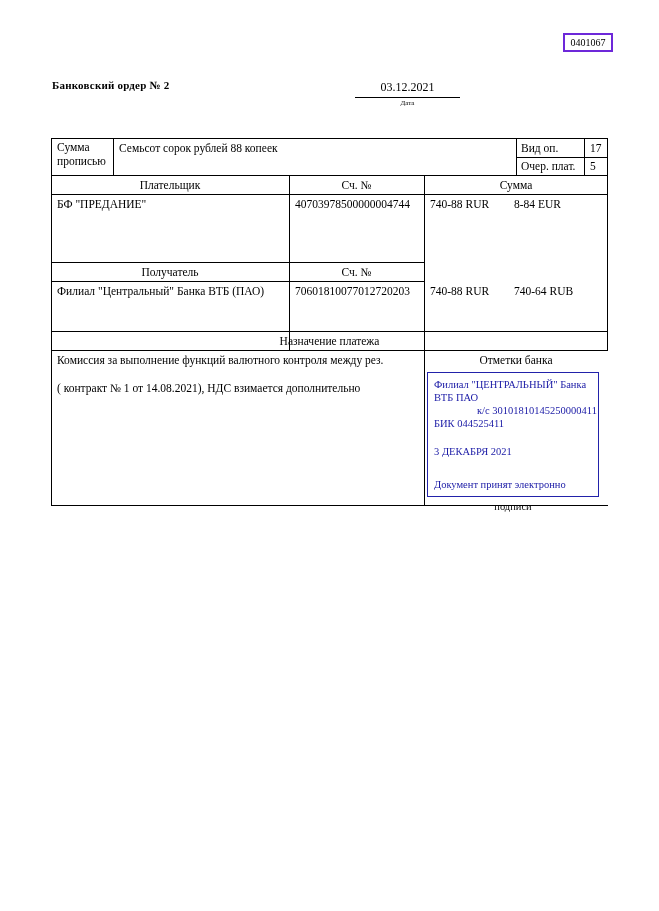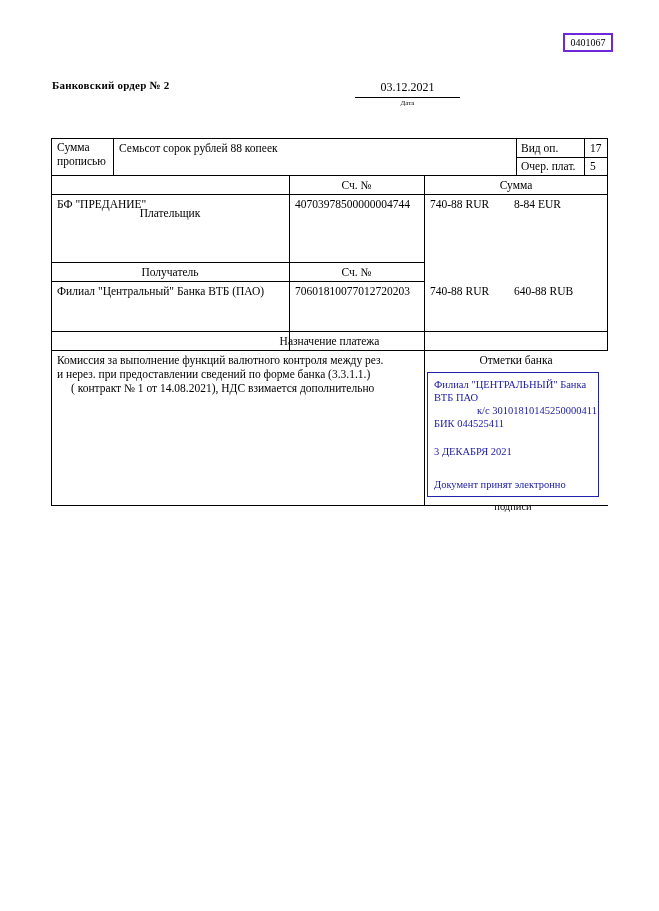--- a/index.html
+++ b/index.html
@@ -150,41 +150,40 @@
 
     <div class="cell" style="left:6px; top:2px;">Сумма</div>
     <div class="cell" style="left:6px; top:16px;">прописью</div>
     <div class="cell" style="left:68px; top:3px;">Семьсот сорок рублей 88 копеек</div>
 
     <div class="cell" style="left:470px; top:3px;">Вид оп.</div>
     <div class="cell" style="left:539px; top:3px;">17</div>
     <div class="cell" style="left:470px; top:21px;">Очер. плат.</div>
     <div class="cell" style="left:539px; top:21px;">5</div>
 
-    <div class="cell lbl-center" style="left:0; top:40px; width:238px;margin-top:28px;">Плательщик</div>
+    <div class="cell lbl-center" style="left:0; top:40px; width:238px;">Плательщик</div>
     <div class="cell lbl-center" style="left:238px; top:40px; width:135px;">Сч. №</div>
     <div class="cell lbl-center" style="left:373px; top:40px; width:184px;">Сумма</div>
 
     <div class="cell" style="left:6px; top:59px;">БФ "ПРЕДАНИЕ"</div>
     <div class="cell" style="left:244px; top:59px;">40703978500000004744</div>
     <div class="cell" style="left:379px; top:59px;">740-88  RUR</div>
     <div class="cell" style="left:463px; top:59px;">8-84  EUR</div>
 
     <div class="cell lbl-center" style="left:0; top:127px; width:238px;">Получатель</div>
     <div class="cell lbl-center" style="left:238px; top:127px; width:135px;">Сч. №</div>
 
     <div class="cell" style="left:6px; top:146px;">Филиал "Центральный" Банка ВТБ (ПАО)</div>
     <div class="cell" style="left:244px; top:146px;">70601810077012720203</div>
     <div class="cell" style="left:379px; top:146px;">740-88  RUR</div>
-    <div class="cell" style="left:463px; top:146px;">640-88  RUB</div>
+    <div class="cell" style="left:463px; top:146px;">740-64  RUB</div>
 
     <div class="cell" style="left:6px; top:215px;">Комиссия за выполнение функций валютного контроля между рез.</div>
     <div class="cell lbl-center" style="left:0; top:196px; width:557px;">Назначение платежа</div>
-    <div class="cell" style="left:6px; top:229px;">и нерез. при предоставлении сведений по форме банка (3.3.1.1.)</div>
-    <div class="cell" style="left:20px; top:243px;">( контракт № 1 от 14.08.2021), НДС взимается дополнительно</div>
+    <div class="cell" style="left:6px; top:243px;">( контракт № 1 от 14.08.2021), НДС взимается дополнительно</div>
 
     <div class="cell lbl-center" style="left:373px; top:215px; width:184px;">Отметки банка</div>
   </div>
 
   <div class="stamp">
     <div class="stamp-text" style="left:6px; top:5px;">Филиал "ЦЕНТРАЛЬНЫЙ" Банка</div>
     <div class="stamp-text" style="left:6px; top:18px;">ВТБ ПАО</div>
     <div class="stamp-text" style="left:24px; top:31px;margin-left:25px;">к/с 30101810145250000411</div>
     <div class="stamp-text" style="left:6px; top:44px;">БИК 044525411</div>
     <div class="stamp-text" style="left:6px; top:72px;">3 ДЕКАБРЯ 2021</div>

